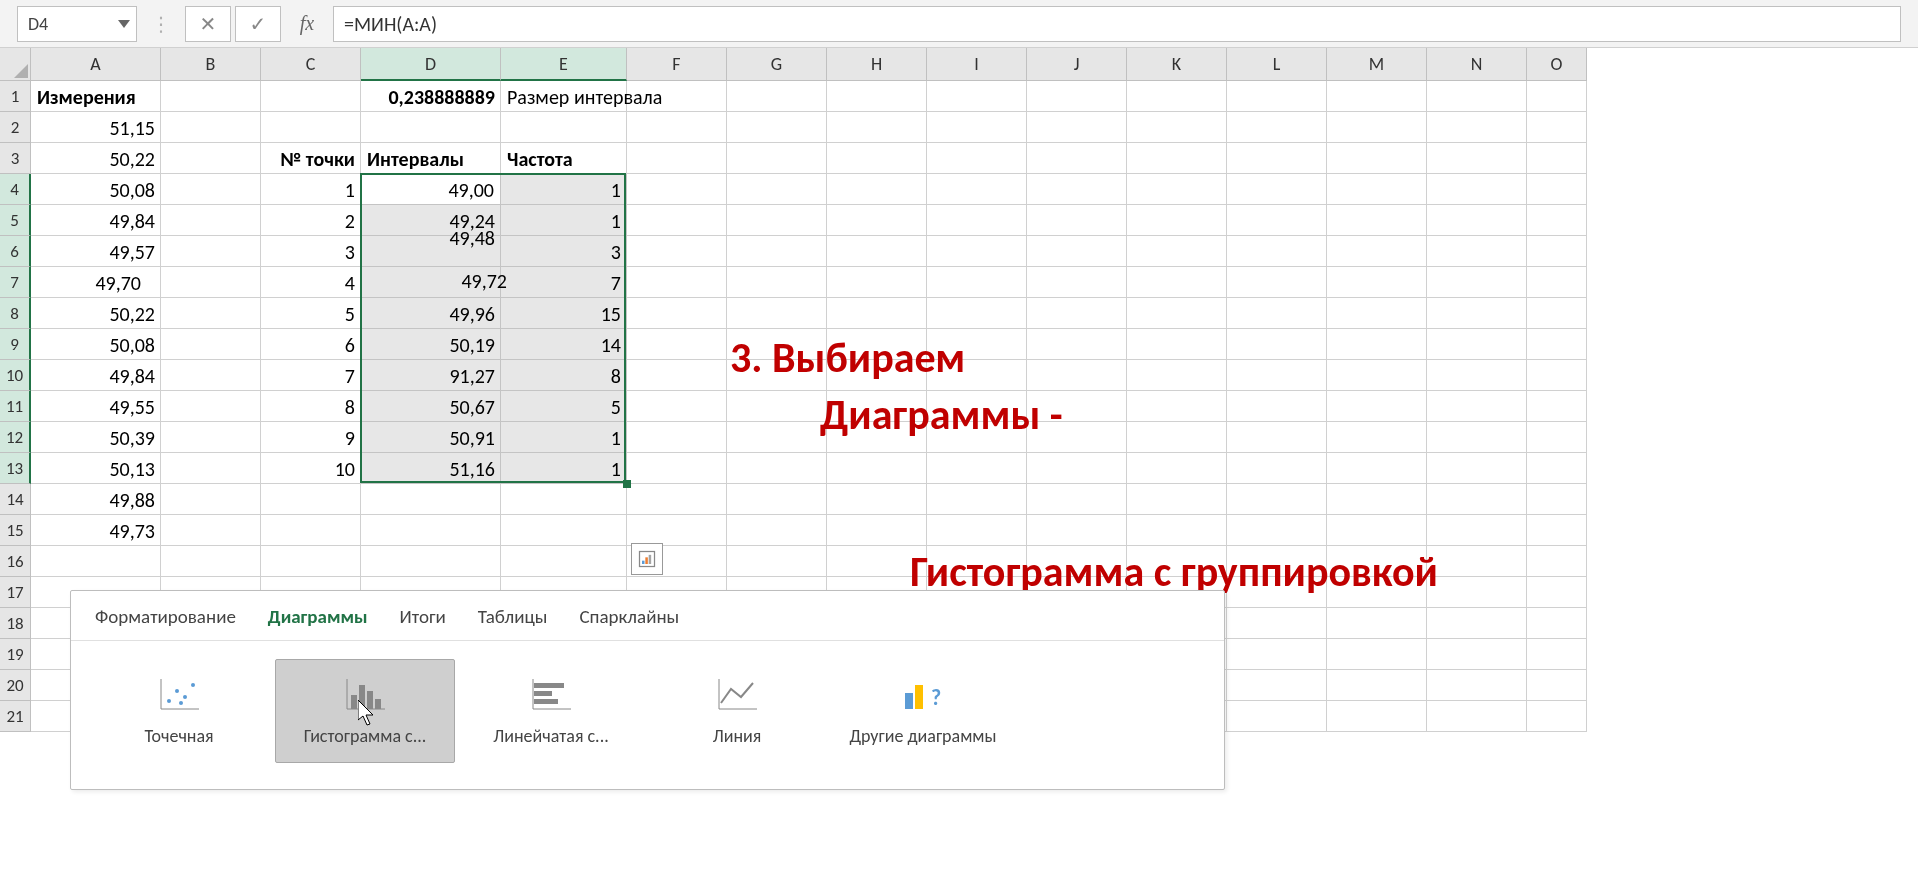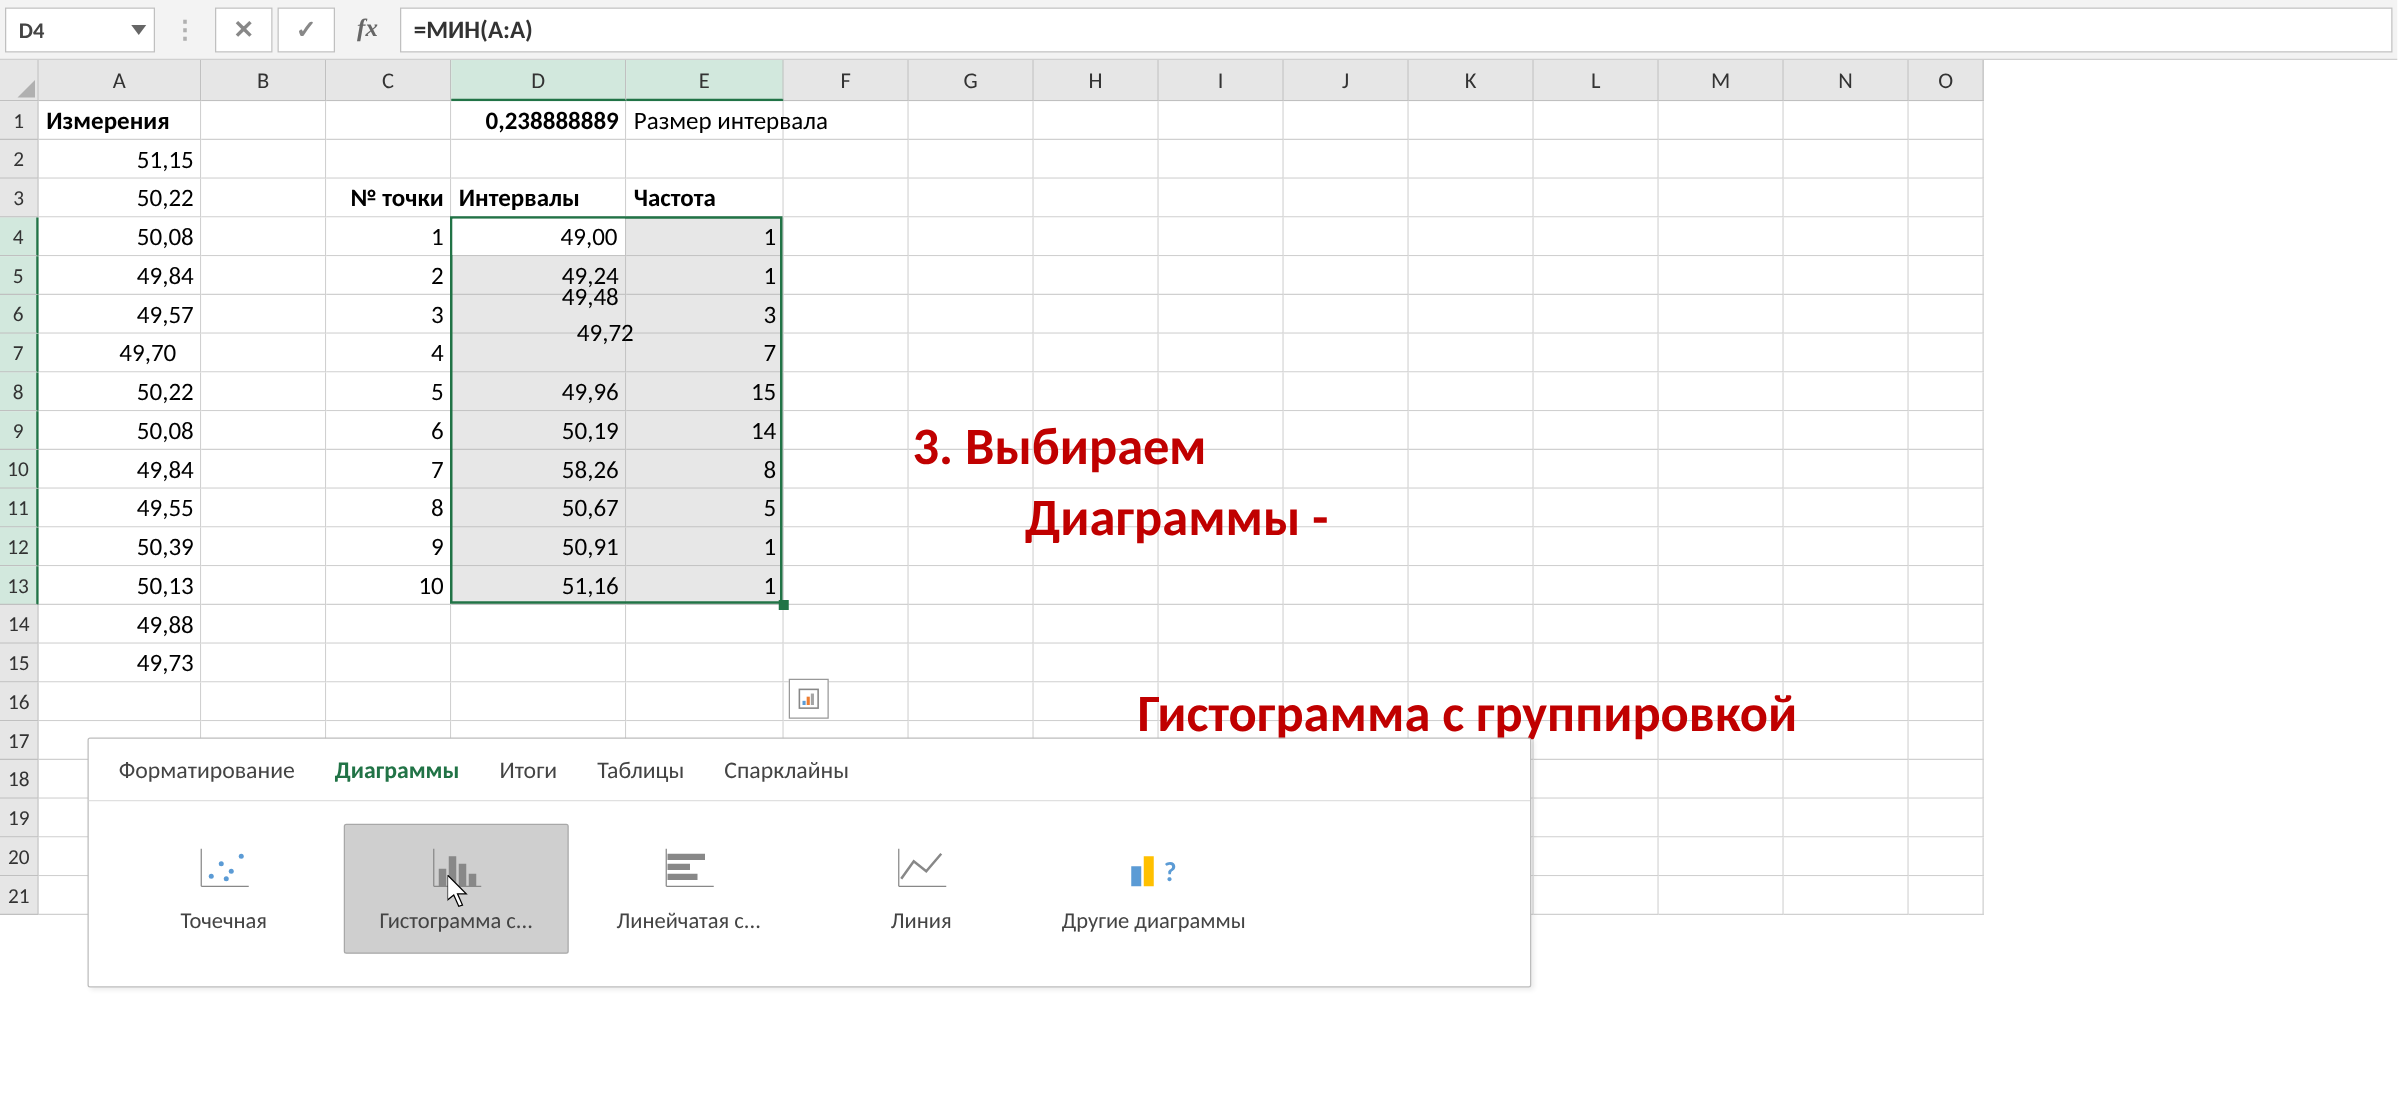--- a/index.html
+++ b/index.html
@@ -14,22 +14,21 @@
   }
 
   
   .formula-bar {
     height: 48px;
     display: flex;
     align-items: center;
     border-bottom: 1px solid #d0d0d0;
     background: #f3f3f3;
     gap: 6px;
-    padding: 0 4px;
-    font-weight: bold;
+    padding: 0 17px;
   }
   .name-box {
     width: 120px;
     height: 36px;
     background: #fff;
     border: 1px solid #c0c0c0;
     display: flex;
     align-items: center;
     justify-content: space-between;
     padding: 0 6px 0 10px;
@@ -662,33 +661,33 @@
       <div class="cell right" style="left: 0px; top: 124px; width: 130px; background: transparent; border: none; pointer-events: none;">49,84</div>
       <div class="cell right" style="left: 230px; top: 124px; width: 100px; background: transparent; border: none; pointer-events: none;">2</div>
       <div class="cell right" style="left: 330px; top: 124px; width: 140px; background: transparent; border: none; pointer-events: none;">49,24</div>
       <div class="cell right" style="left: 470px; top: 124px; width: 126px; background: transparent; border: none; pointer-events: none;">1</div>
       <div class="cell right" style="left: 0px; top: 155px; width: 130px; background: transparent; border: none; pointer-events: none;">49,57</div>
       <div class="cell right" style="left: 230px; top: 155px; width: 100px; background: transparent; border: none; pointer-events: none;">3</div>
       <div class="cell right" style="left: 330px; top: 141px; width: 140px; background: transparent; border: none; pointer-events: none;">49,48</div>
       <div class="cell right" style="left: 470px; top: 155px; width: 126px; background: transparent; border: none; pointer-events: none;">3</div>
       <div class="cell right" style="left: 0px; top: 186px; width: 116px; background: transparent; border: none; pointer-events: none;">49,70</div>
       <div class="cell right" style="left: 230px; top: 186px; width: 100px; background: transparent; border: none; pointer-events: none;">4</div>
-      <div class="cell right" style="left: 330px; top: 170px; width: 152px; background: transparent; border: none; pointer-events: none;">49,72</div>
+      <div class="cell right" style="left: 330px; top: 184px; width: 152px; background: transparent; border: none; pointer-events: none;">49,72</div>
       <div class="cell right" style="left: 470px; top: 186px; width: 126px; background: transparent; border: none; pointer-events: none;">7</div>
       <div class="cell right" style="left: 0px; top: 217px; width: 130px; background: transparent; border: none; pointer-events: none;">50,22</div>
       <div class="cell right" style="left: 230px; top: 217px; width: 100px; background: transparent; border: none; pointer-events: none;">5</div>
       <div class="cell right" style="left: 330px; top: 217px; width: 140px; background: transparent; border: none; pointer-events: none;">49,96</div>
       <div class="cell right" style="left: 470px; top: 217px; width: 126px; background: transparent; border: none; pointer-events: none;">15</div>
       <div class="cell right" style="left: 0px; top: 248px; width: 130px; background: transparent; border: none; pointer-events: none;">50,08</div>
       <div class="cell right" style="left: 230px; top: 248px; width: 100px; background: transparent; border: none; pointer-events: none;">6</div>
       <div class="cell right" style="left: 330px; top: 248px; width: 140px; background: transparent; border: none; pointer-events: none;">50,19</div>
       <div class="cell right" style="left: 470px; top: 248px; width: 126px; background: transparent; border: none; pointer-events: none;">14</div>
       <div class="cell right" style="left: 0px; top: 279px; width: 130px; background: transparent; border: none; pointer-events: none;">49,84</div>
       <div class="cell right" style="left: 230px; top: 279px; width: 100px; background: transparent; border: none; pointer-events: none;">7</div>
-      <div class="cell right" style="left: 330px; top: 279px; width: 140px; background: transparent; border: none; pointer-events: none;">58,26</div>
+      <div class="cell right" style="left: 330px; top: 279px; width: 140px; background: transparent; border: none; pointer-events: none;">91,27</div>
       <div class="cell right" style="left: 470px; top: 279px; width: 126px; background: transparent; border: none; pointer-events: none;">8</div>
       <div class="cell right" style="left: 0px; top: 310px; width: 130px; background: transparent; border: none; pointer-events: none;">49,55</div>
       <div class="cell right" style="left: 230px; top: 310px; width: 100px; background: transparent; border: none; pointer-events: none;">8</div>
       <div class="cell right" style="left: 330px; top: 310px; width: 140px; background: transparent; border: none; pointer-events: none;">50,67</div>
       <div class="cell right" style="left: 470px; top: 310px; width: 126px; background: transparent; border: none; pointer-events: none;">5</div>
       <div class="cell right" style="left: 0px; top: 341px; width: 130px; background: transparent; border: none; pointer-events: none;">50,39</div>
       <div class="cell right" style="left: 230px; top: 341px; width: 100px; background: transparent; border: none; pointer-events: none;">9</div>
       <div class="cell right" style="left: 330px; top: 341px; width: 140px; background: transparent; border: none; pointer-events: none;">50,91</div>
       <div class="cell right" style="left: 470px; top: 341px; width: 126px; background: transparent; border: none; pointer-events: none;">1</div>
       <div class="cell right" style="left: 0px; top: 372px; width: 130px; background: transparent; border: none; pointer-events: none;">50,13</div>

